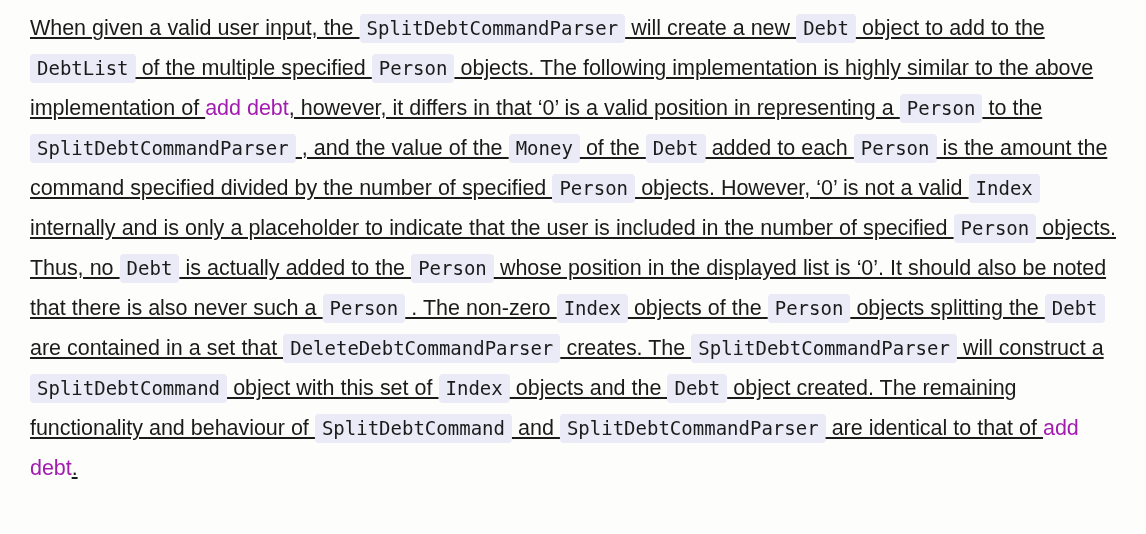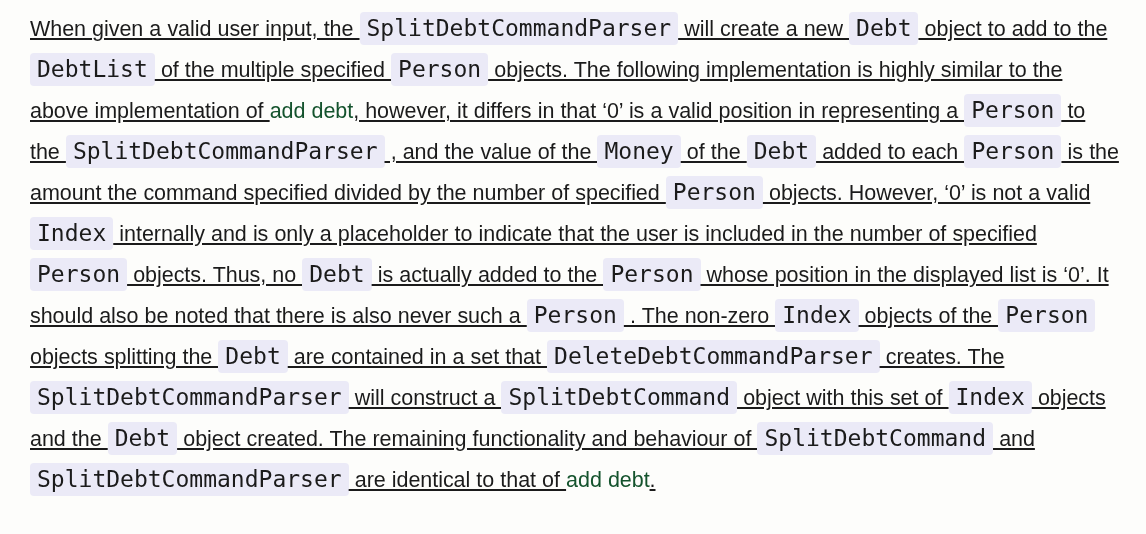--- a/index.html
+++ b/index.html
@@ -28,32 +28,32 @@
     font-size: 21.5px;
     line-height: 40px;
     color: #1b1b1b;
     text-align: left;
     letter-spacing: -0.05px;
     word-spacing: 0.2px;
   }
 
   .code-chip {
     font-family: "DejaVu Sans Mono", "Liberation Mono", monospace;
-    font-size: 23px;
+    font-size: 19px;
     background: #ebeaf7;
     color: #1b1b1b;
     border-radius: 4px;
     padding: 3px 7px 4px 7px;
     white-space: nowrap;
     letter-spacing: 0;
     word-spacing: 0;
   }
 
   .doc-link {
-    color: #14532d;
+    color: #a21caf;
     text-decoration: none;
     cursor: pointer;
   }
 
   .t { white-space: normal; text-decoration: underline; }
 </style>
 </head>
 <body>
 
 <div id="doc-body">

